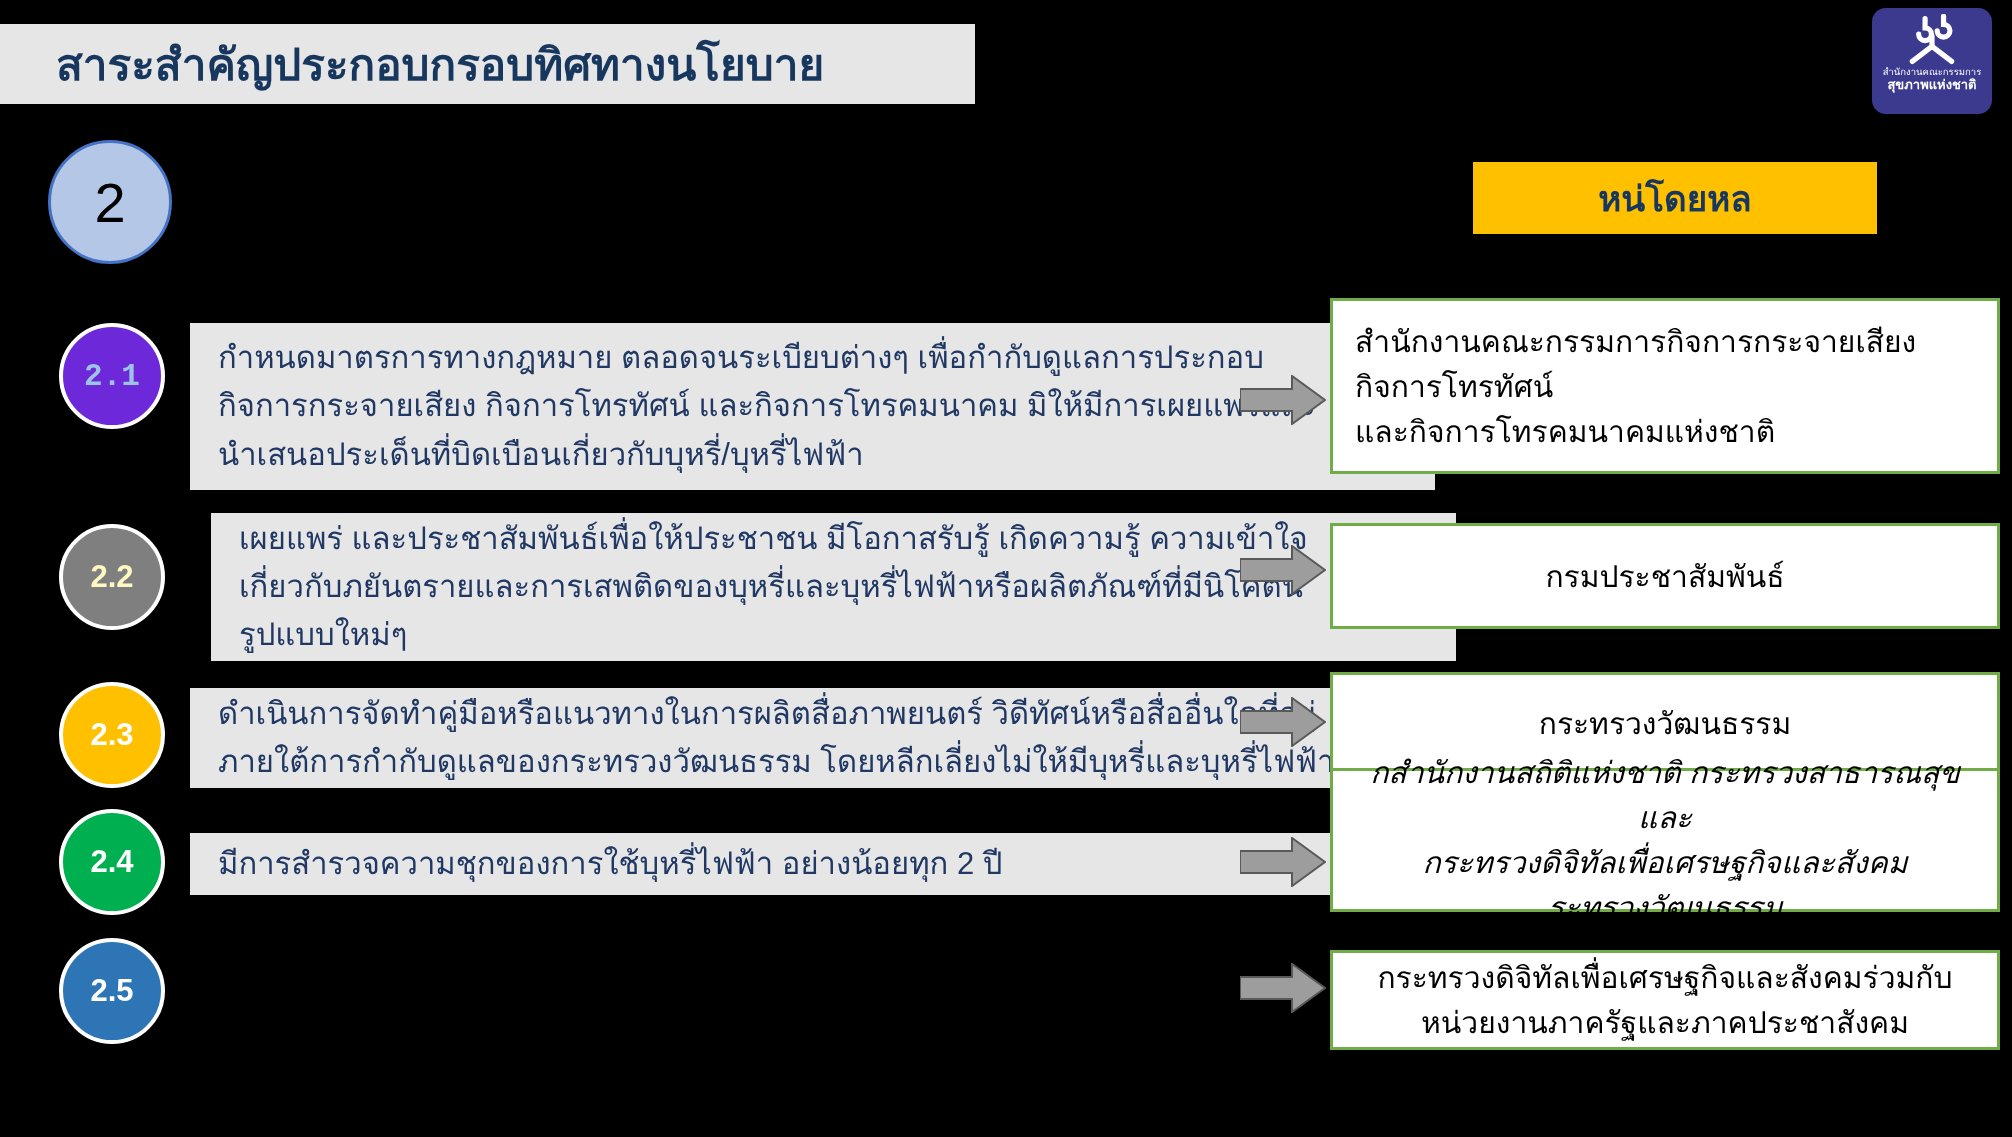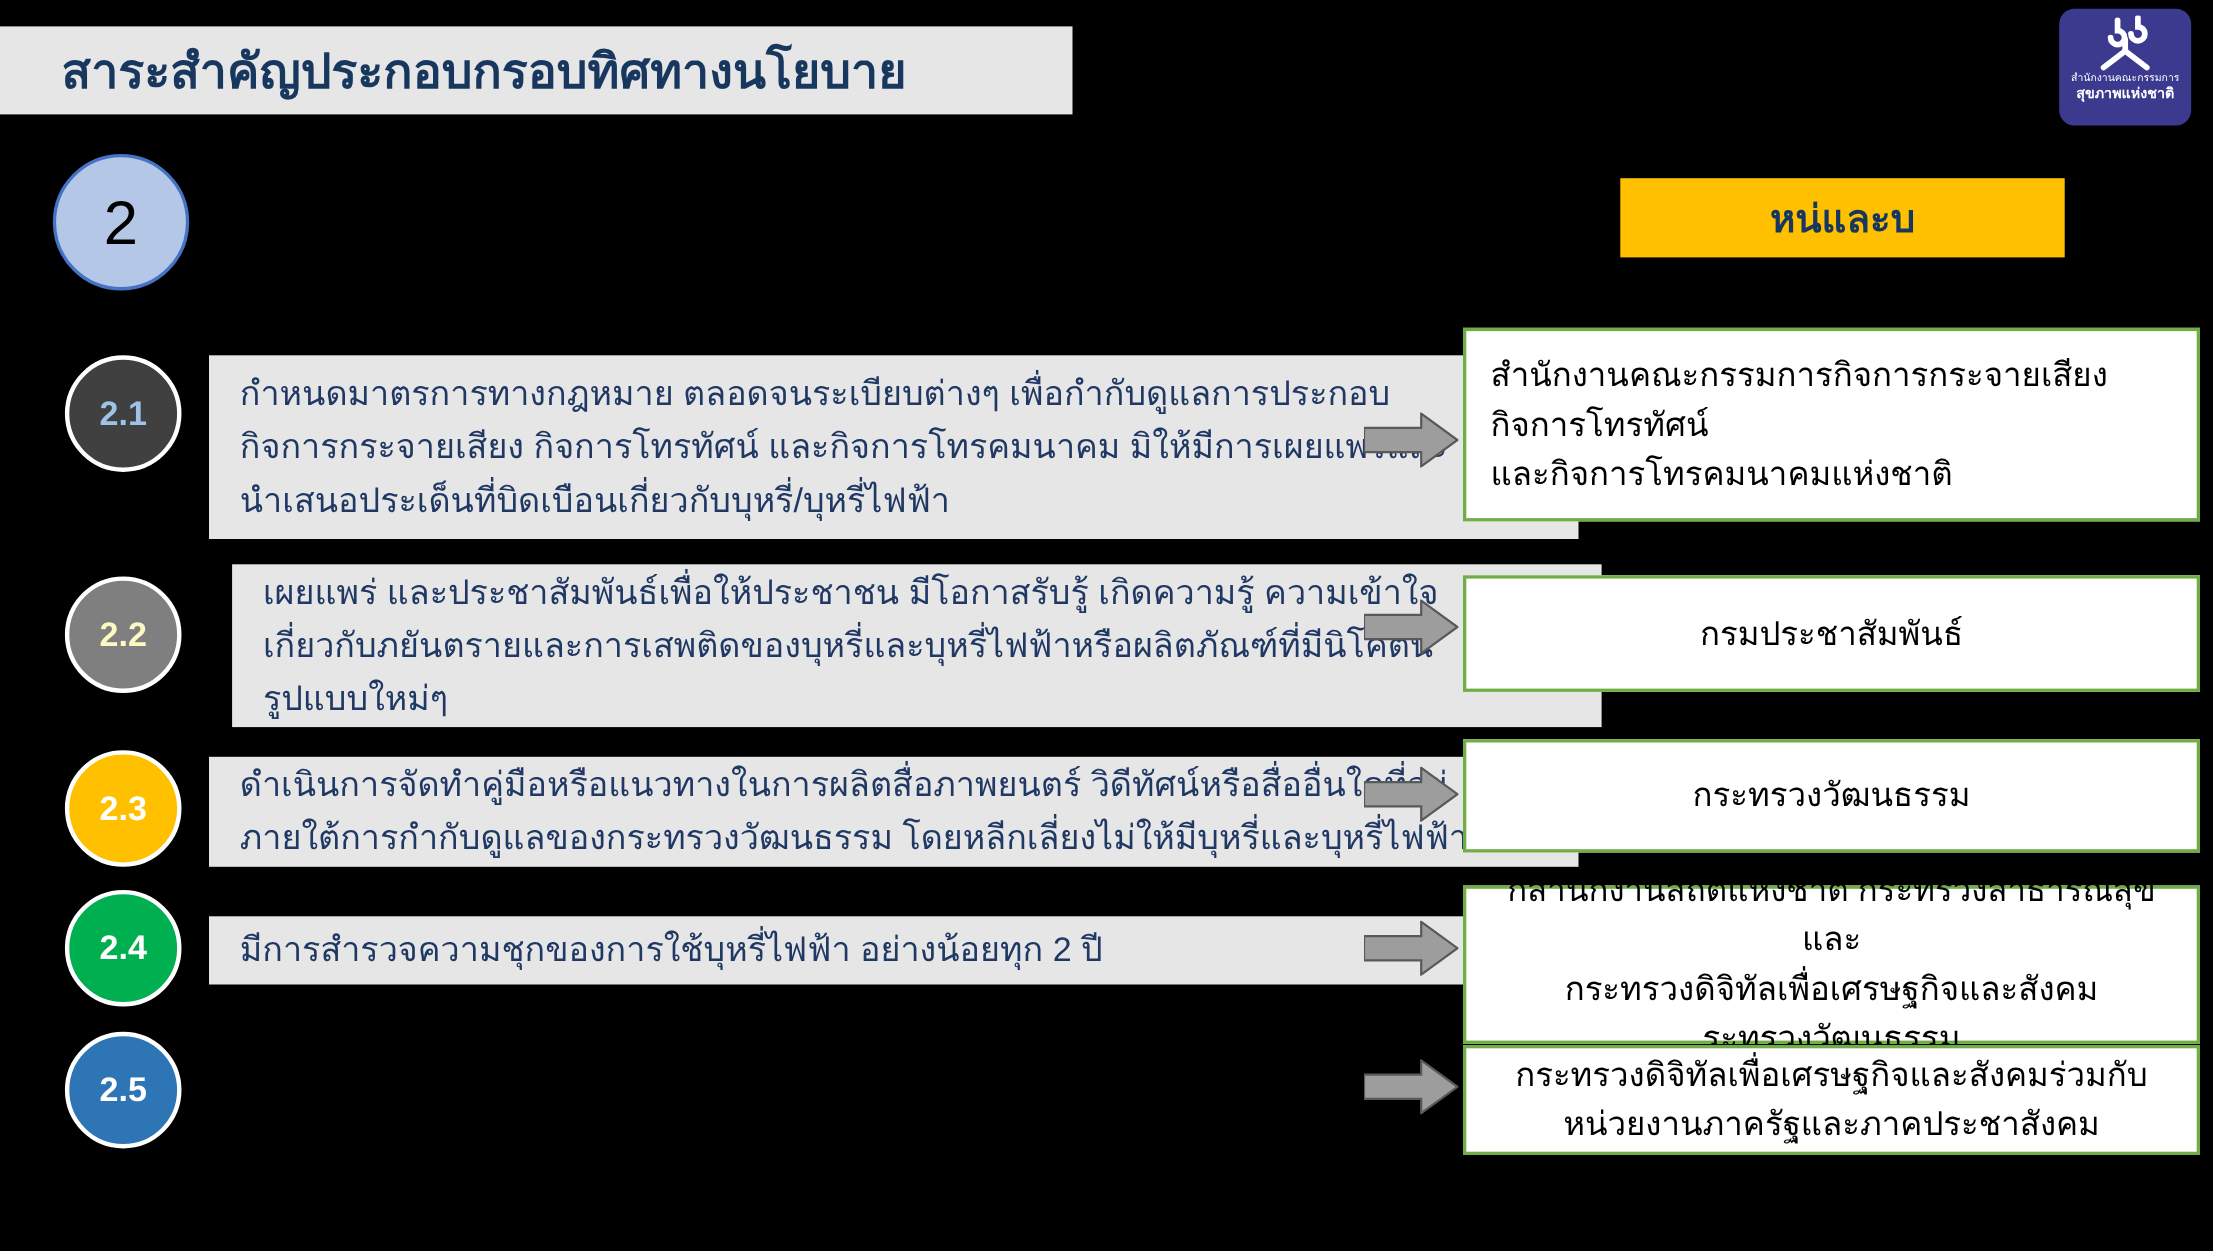--- a/index.html
+++ b/index.html
@@ -92,24 +92,24 @@
     </svg>
     <div class="logo-l1">สำนักงานคณะกรรมการ</div>
     <div class="logo-l2">สุขภาพแห่งชาติ</div>
   </div>
 
   <div class="abs big2">
     <span>2</span>
   </div>
 
   <div class="abs agency-header">
-    <span>หน่และบ</span>
+    <span>หน่โดยหล</span>
   </div>
 
-  <div class="abs badge" style="top: 323px; background: #404040;">
+  <div class="abs badge" style="top: 323px; background: #6d28d9; font-family: Liberation Mono, monospace;">
     <span style="color: rgb(157, 195, 230);">2.1</span>
   </div>
   <div class="abs measure-box" style="top:323px;height:167px;">
     <div class="measure-text">กำหนดมาตรการทางกฎหมาย ตลอดจนระเบียบต่างๆ เพื่อกำกับดูแลการประกอบ
 กิจการกระจายเสียง กิจการโทรทัศน์ และกิจการโทรคมนาคม มิให้มีการเผยแพร่และ
 นำเสนอประเด็นที่บิดเบือนเกี่ยวกับบุหรี่/บุหรี่ไฟฟ้า</div>
   </div>
   <svg class="abs arrow" style="top:375px;" viewBox="0 0 86 50">
     <polygon points="0,14 52,14 52,1 85,25 52,49 52,36 0,36" fill="#9D9D9D" stroke="#595959" stroke-width="2"></polygon>
   </svg>
@@ -149,21 +149,21 @@
 
   <div class="abs badge" style="top: 809px; background: rgb(0, 176, 80);">
     <span style="color: rgb(255, 255, 255); text-align: right;">2.4</span>
   </div>
   <div class="abs measure-box" style="top:833px;height:62px;">
     <div class="measure-text">มีการสำรวจความชุกของการใช้บุหรี่ไฟฟ้า อย่างน้อยทุก 2 ปี</div>
   </div>
   <svg class="abs arrow" style="top:837px;" viewBox="0 0 86 50">
     <polygon points="0,14 52,14 52,1 85,25 52,49 52,36 0,36" fill="#9D9D9D" stroke="#595959" stroke-width="2"></polygon>
   </svg>
-  <div class="abs agency-box" style="top:805px;height:144px;">
+  <div class="abs agency-box" style="top:768px;height:144px;font-style:italic;">
     <div class="agency-text">กสำนักงานสถิติแห่งชาติ กระทรวงสาธารณสุขและ
 กระทรวงดิจิทัลเพื่อเศรษฐกิจและสังคม
 ระทรวงวัฒนธรรม</div>
   </div>
 
   <div class="abs badge" style="top: 938px; background: rgb(46, 117, 182);">
     <span style="color: rgb(255, 255, 255);">2.5</span>
   </div>
   <svg class="abs arrow" style="top:963px;" viewBox="0 0 86 50">
     <polygon points="0,14 52,14 52,1 85,25 52,49 52,36 0,36" fill="#9D9D9D" stroke="#595959" stroke-width="2"></polygon>

